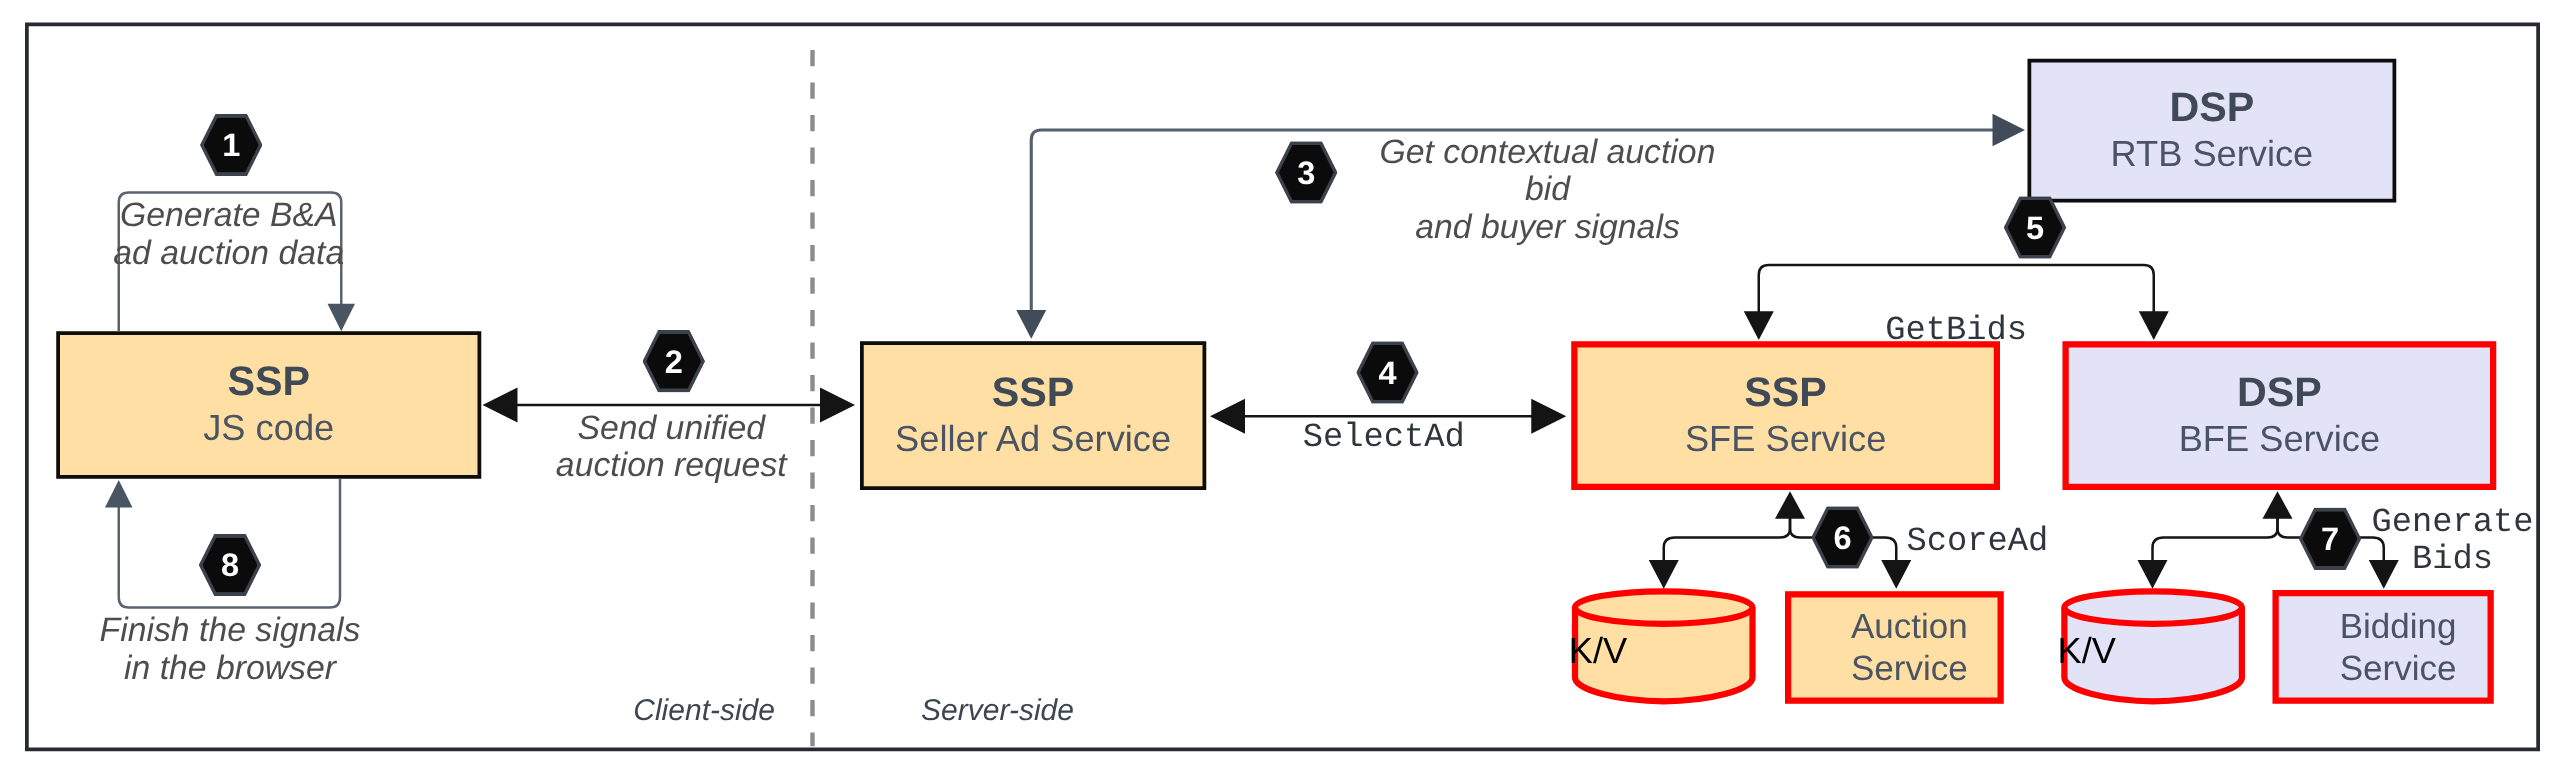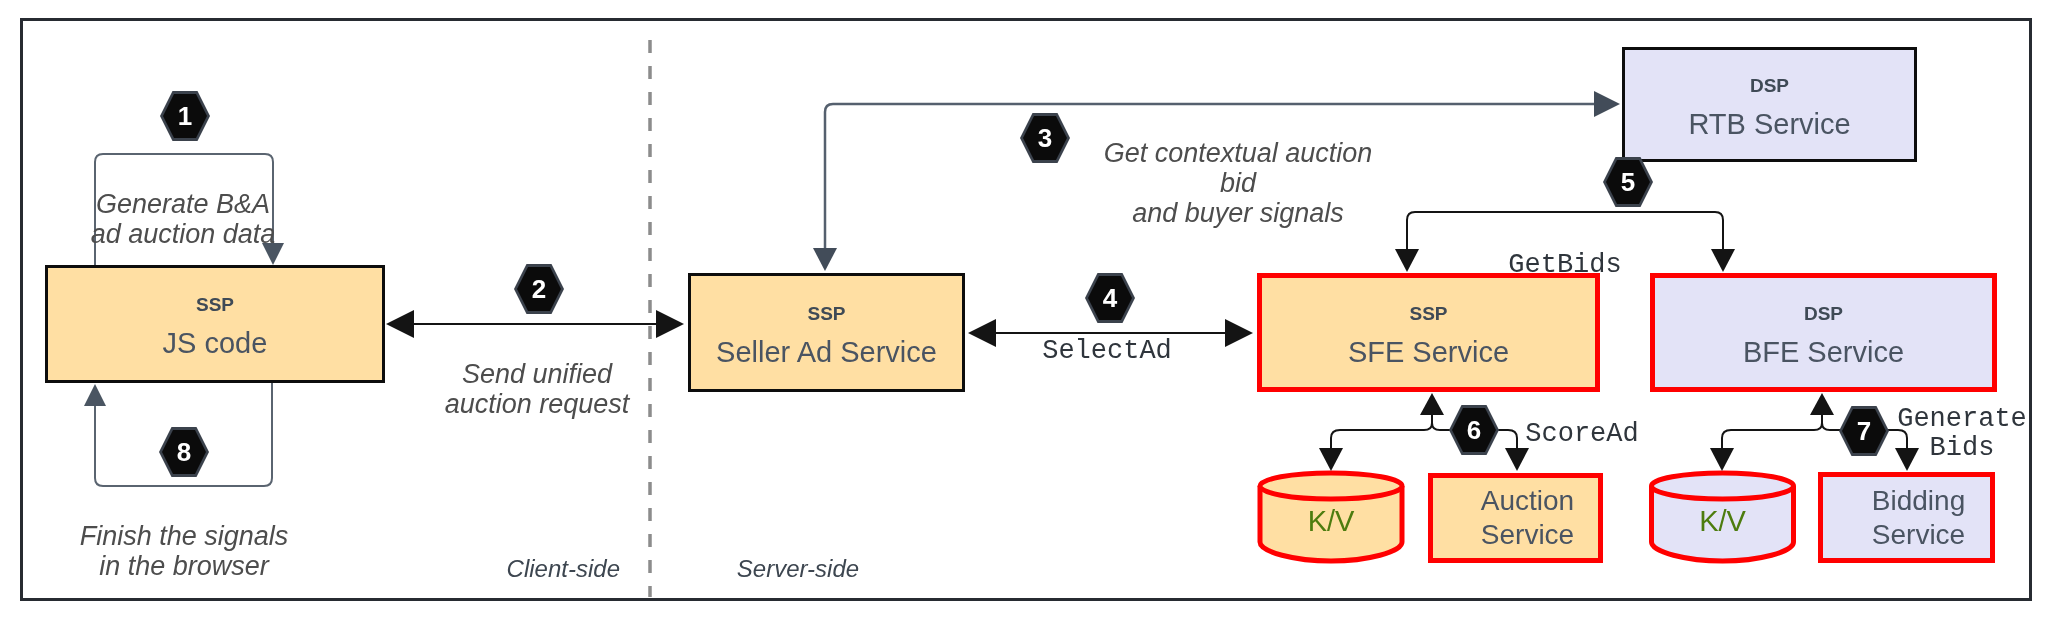--- a/index.html
+++ b/index.html
@@ -6,50 +6,50 @@
   #canvas{
     position:relative;width:2048px;height:624px;background:#ffffff;
     font-family:"Liberation Sans", sans-serif;overflow:hidden;
   }
   
   .frame{position:absolute;left:20px;top:18px;width:2006px;height:577px;
     border:3px solid #272b31;background:transparent;}
   
   .node{position:absolute;display:flex;flex-direction:column;align-items:center;
     justify-content:center;box-sizing:border-box;z-index:2;text-align:center;}
-  .node .title{font-weight:bold;font-size:19px;line-height:38px;color:#3f4a56;}
+  .node .title{font-weight:bold;font-size:33px;line-height:38px;color:#3f4a56;}
   .node .subtitle{font-size:29px;line-height:38px;color:#4a5462;}
   .black-border{border:3px solid #0d0d0d;}
   .red-border{border:5px solid #ff0000;}
   .ssp-fill{background:#ffdfa3;}
   .dsp-fill{background:#e3e3f7;}
   
   .small-node{position:absolute;display:flex;flex-direction:column;align-items:center;
     justify-content:center;box-sizing:border-box;z-index:2;text-align:center;padding-left:24px;}
   .small-node .line{font-size:28px;line-height:34px;color:#4a5462;}
   
   .hex{position:absolute;width:50px;height:50px;z-index:8;}
   .hex .hex-outer{position:absolute;inset:0;background:#3b424c;
     clip-path:polygon(25% 0%,75% 0%,100% 50%,75% 100%,25% 100%,0% 50%);}
   .hex .hex-inner{position:absolute;inset:3px;background:#0b0b0b;
     clip-path:polygon(25% 0%,75% 0%,100% 50%,75% 100%,25% 100%,0% 50%);}
   .hex .hex-num{position:absolute;inset:0;display:flex;align-items:center;
     justify-content:center;color:#ffffff;font-weight:bold;font-size:26px;}
   
   .ann{position:absolute;z-index:8;font-style:italic;font-size:27px;line-height:30px;
-    color:#4d4d4d;text-align:center;margin-top:32px;}
+    color:#4d4d4d;text-align:center;}
   
   .mono{position:absolute;z-index:8;font-family:"Liberation Mono","DejaVu Sans Mono",monospace;
     font-size:27px;line-height:29px;color:#2f353c;text-align:center;}
   
   .region{position:absolute;z-index:8;font-style:italic;font-size:24px;color:#3d4650;}
   
   .cyl{position:absolute;z-index:2;}
-  .cyl .cyl-label{position:absolute;left:0;right:0;top:36px;text-align:center;
-    font-size:29px;color:#4d7c0f;}
+  .cyl .cyl-label{position:absolute;left:0;right:0;top:36px;
+    font-size:29px;color:#000000;}
   
   #overlay{position:absolute;left:0;top:0;z-index:5;pointer-events:none;}
 </style>
 </head>
 <body>
 
 <div id="canvas">
 
   <div class="frame"></div>
 

